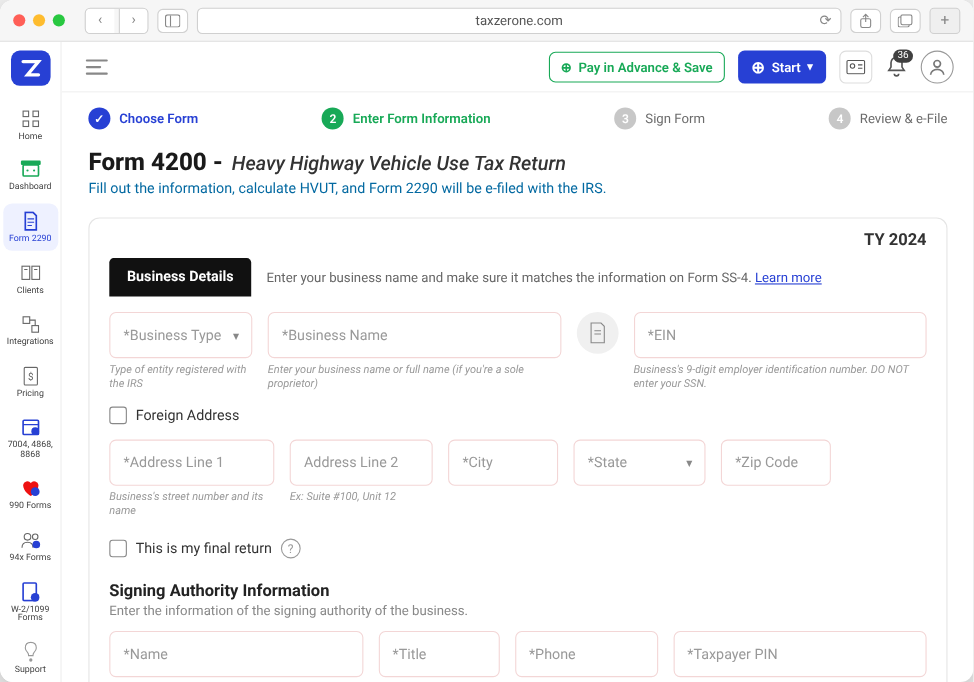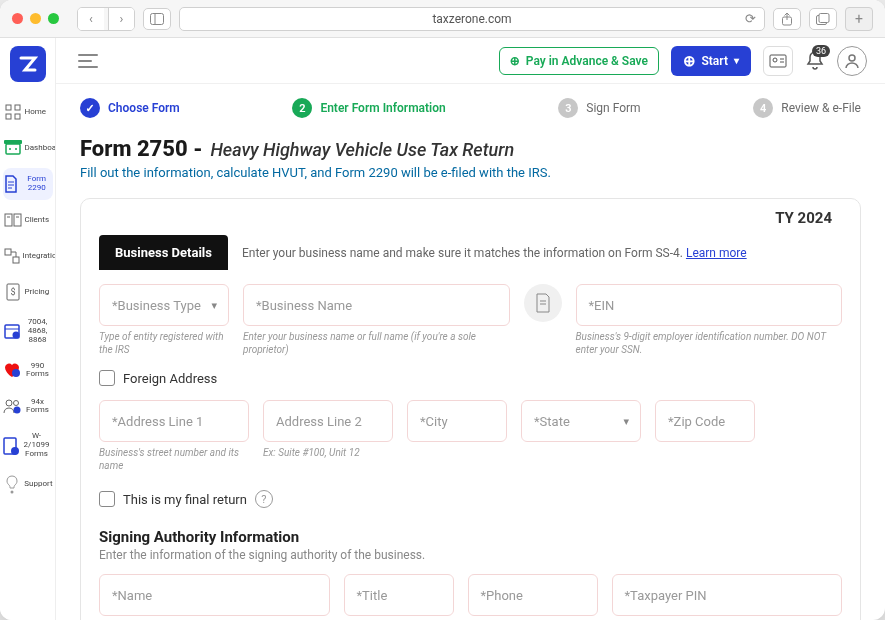--- a/index.html
+++ b/index.html
@@ -13,21 +13,21 @@
 .navbtn{width:26px;height:22px;display:flex;align-items:center;justify-content:center;background:#fff;color:#888;font-size:13px}
 .navbtn+.navbtn{border-left:1px solid #d0d0d0}
 .tbicon{width:28px;height:22px;border:1px solid #d0d0d0;border-radius:5px;display:flex;align-items:center;justify-content:center;background:#fff;color:#888}
 .url{flex:1;height:24px;border:1px solid #d0d0d0;border-radius:5px;display:flex;align-items:center;justify-content:center;font-size:12px;color:#555;position:relative;background:#fff}
 .url .reload{position:absolute;right:8px;font-size:13px;color:#888}
 .tbright{display:flex;gap:8px;align-items:center}
 .plusbox{width:28px;height:24px;border:1px solid #d0d0d0;background:#efefef;border-radius:4px;display:flex;align-items:center;justify-content:center;color:#888;font-size:14px}
 .app{flex:1;display:flex;overflow:hidden}
 .sidebar{width:56px;background:#fff;border-right:1px solid #eee;display:flex;flex-direction:column;align-items:center;padding-top:8px;gap:4px;overflow-y:auto}
 .logo{width:36px;height:36px;background:#2740d4;border-radius:8px;display:flex;align-items:center;justify-content:center;color:#fff;font-weight:800;font-size:18px;margin-bottom:10px}
-.sbitem{width:50px;display:flex;flex-direction:row;align-items:center;gap:2px;padding:6px 0;border-radius:8px;cursor:pointer;font-size:8px;color:#444;text-align:center;line-height:1.1}
+.sbitem{width:50px;display:flex;flex-direction:column;align-items:center;gap:2px;padding:6px 0;border-radius:8px;cursor:pointer;font-size:8px;color:#444;text-align:center;line-height:1.1}
 .sbitem.active{background:#eef1ff;color:#2740d4}
 .sbitem .ico{width:20px;height:20px;display:flex;align-items:center;justify-content:center;font-size:16px}
 .main{flex:1;display:flex;flex-direction:column;overflow:hidden}
 .topbar{height:46px;display:flex;align-items:center;padding:0 18px;gap:12px;border-bottom:1px solid #f0f0f0}
 .topbar .spacer{flex:1}
 .btn-outline{border:1px solid #18a957;color:#18a957;background:#fff;border-radius:6px;padding:6px 10px;font-size:12px;font-weight:600;display:flex;align-items:center;gap:6px}
 .btn-primary{background:#2740d4;color:#fff;border-radius:6px;padding:6px 12px;font-size:12px;font-weight:600;display:flex;align-items:center;gap:6px;border:none}
 .iconbtn{width:30px;height:30px;border:1px solid #ddd;border-radius:6px;display:flex;align-items:center;justify-content:center;color:#555;position:relative}
 .badge{position:absolute;top:-5px;right:-5px;background:#404040;color:#fff;border-radius:8px;font-size:9px;padding:1px 4px;font-weight:400}
 .bell{position:relative}
@@ -38,21 +38,21 @@
 .stepnum{width:20px;height:20px;border-radius:50%;display:flex;align-items:center;justify-content:center;font-size:11px;font-weight:600;color:#fff}
 .step.done .stepnum{background:#2740d4}
 .step.active .stepnum{background:#18a957}
 .step.active{color:#18a957;font-weight:600}
 .step.done{color:#2740d4;font-weight:600}
 .step.pending .stepnum{background:#c7c7c7}
 h1{font-size:22px;font-weight:800;color:#1a1a1a;display:flex;align-items:baseline;gap:8px}
 h1 .sub{font-weight:500;font-style:italic;font-size:18px;color:#333}
 .subtitle{font-size:13px;color:#0369a1;margin-top:4px}
 .card{border:1px solid #e5e5e5;border-radius:10px;margin-top:18px;padding:14px 18px 20px;position:relative}
-.ty{position:absolute;top:10px;right:28px;font-weight:700;font-size:15px;color:#333}
+.ty{position:absolute;top:10px;right:18px;font-weight:700;font-size:15px;color:#333}
 .tabhead{display:flex;align-items:center;gap:14px;margin-top:22px;margin-bottom:14px}
 .tab{background:#111;color:#fff;font-weight:700;font-size:13px;padding:10px 16px;border-radius:4px 4px 0 0}
 .tabhint{font-size:12px;color:#666}
 .tabhint a{color:#2740d4}
 .row{display:flex;gap:14px;margin-bottom:8px}
 .field{position:relative;flex:1}
 .inputbox{border:1px solid #f3d6d6;border-radius:6px;height:42px;display:flex;align-items:center;padding:13px 12px;font-size:13px;color:#999;background:#fff;width:100%}
 .inputbox.select::after{content:"▾";position:absolute;right:12px;color:#888;font-size:11px}
 .helper{font-size:10px;color:#999;font-style:italic;margin-top:4px;line-height:1.3}
 .docicon{width:38px;height:38px;border-radius:50%;background:#f0f0f0;display:flex;align-items:center;justify-content:center;color:#888;flex-shrink:0}
@@ -284,21 +284,21 @@
             <div class="stepnum">3</div>
             <span>Sign Form</span>
           </div>
           <div class="step pending">
             <div class="stepnum">4</div>
             <span>Review &amp; e-File</span>
           </div>
         </div>
 
         <h1>
-          <span>Form 2750 -</span>
+          <span>Form 4200 -</span>
           <span class="sub">Heavy Highway Vehicle Use Tax Return</span>
         </h1>
         <div class="subtitle">Fill out the information, calculate HVUT, and Form 2290 will be e-filed with the IRS.</div>
 
         <div class="card">
           <div class="ty">TY 2024</div>
 
           <div class="tabhead">
             <div class="tab">Business Details</div>
             <div class="tabhint">

